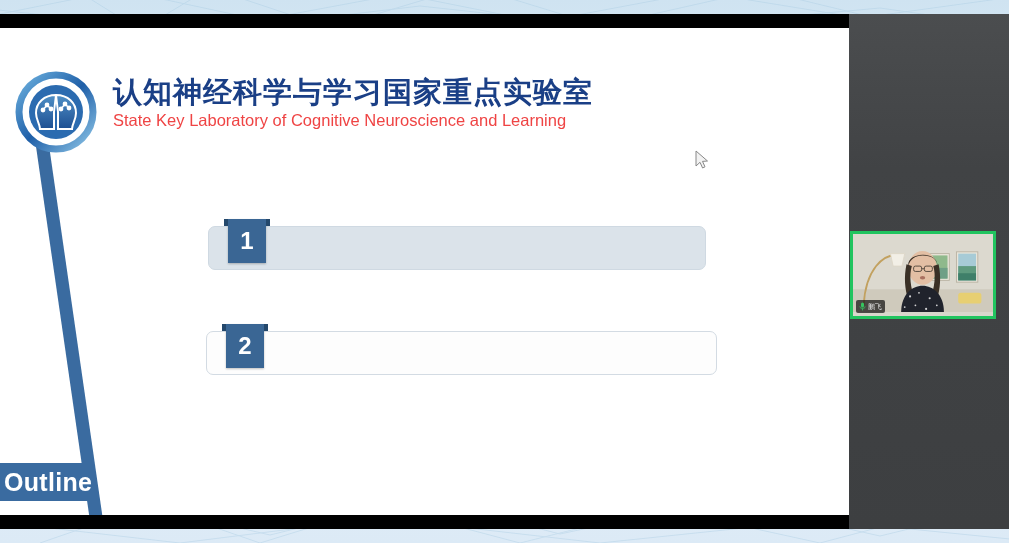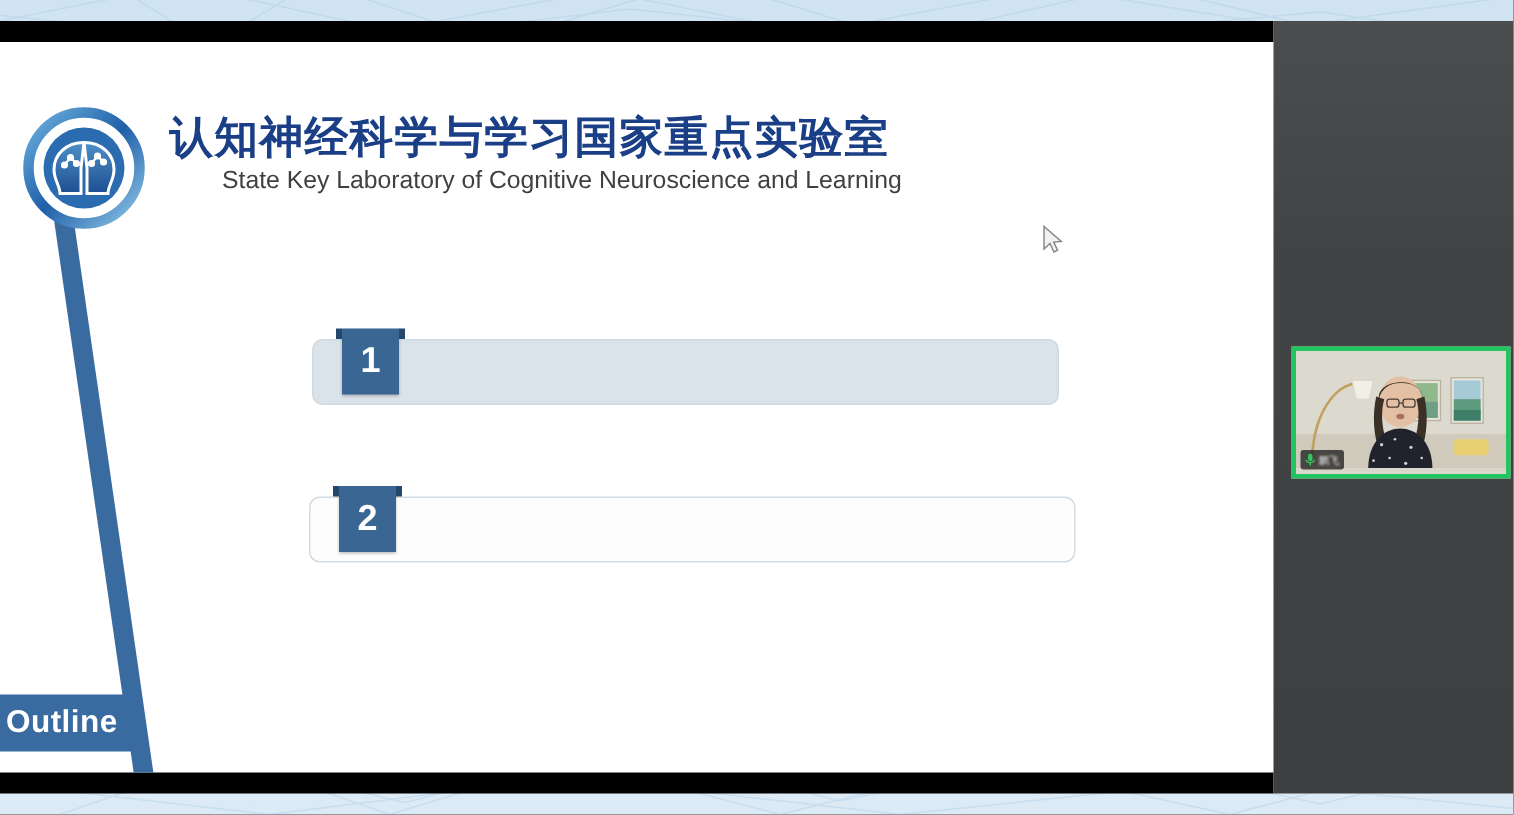--- a/index.html
+++ b/index.html
@@ -41,23 +41,22 @@
   
   .logo{position:absolute;left:10px;top:40px;width:92px;height:92px;}
   .logo svg{display:block;}
 
   .brand{position:absolute;left:113px;top:48px;}
   .brand-cn{
     font-size:29px;font-weight:bold;color:#1a3f86;letter-spacing:1px;
     line-height:1.15;white-space:nowrap;
   }
   .brand-en{
-    font-size:16.5px;color:#404040;white-space:nowrap;margin-top:2px;
+    font-size:16.5px;color:#ef4444;white-space:nowrap;margin-top:2px;
     font-family:"Liberation Sans","DejaVu Sans",sans-serif;
-    margin-left:35px;
   }
 
   
   .item{position:absolute;height:44px;display:flex;align-items:center;}
   .item .bar{
     position:absolute;left:0;top:0;height:44px;width:100%;
     border-radius:7px;box-sizing:border-box;
   }
   .item1 .bar{background:#dbe3ea;border:1px solid #cfd9e2;}
   .item2 .bar{background:#fdfdfd;border:1px solid #d3dbe3;}
@@ -84,33 +83,33 @@
   #item1{left:208px;top:198px;width:498px;}
   #item2{left:206px;top:303px;width:511px;}
 
   
   .outline-banner{
     position:absolute;left:-6px;top:435px;width:96px;height:38px;
     background:#3a6ba0;display:flex;align-items:center;
     padding-left:10px;box-sizing:border-box;
   }
   .outline-banner span{
-    color:#fff;font-size:21px;font-weight:bold;letter-spacing:.3px;
+    color:#fff;font-size:25px;font-weight:bold;letter-spacing:.3px;
   }
 
   
   .cursor{position:absolute;left:694px;top:122px;width:16px;height:20px;}
 
   
   .right-panel{
     position:absolute;left:849px;top:14px;width:160px;height:515px;
     background:linear-gradient(180deg,#4b4d4f 0%,#414345 30%,#3d3f41 100%);
   }
   .video-tile{
-    position:absolute;left:12px;top:217px;width:146px;height:88px;
+    position:absolute;left:1px;top:217px;width:146px;height:88px;
     border:3px solid #21c45f;box-sizing:border-box;overflow:hidden;
     background:#d9d6cc;
     text-decoration:underline;
   }
   .video-tile .scene{position:absolute;inset:0;}
   .name-chip{
     position:absolute;left:3px;bottom:3px;height:13px;
     background:rgba(20,20,20,.72);border-radius:2px;
     display:flex;align-items:center;padding:0 3px;gap:2px;
   }

